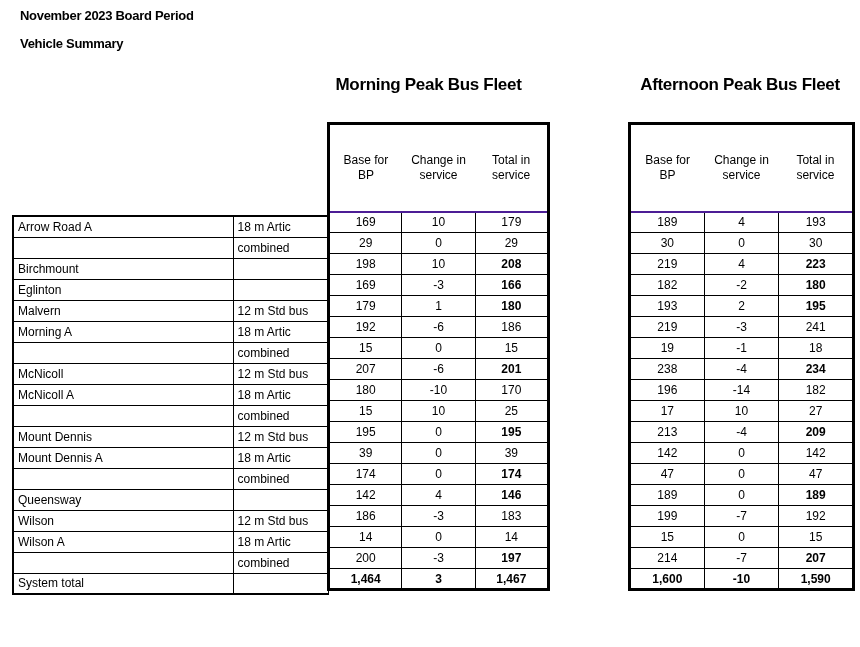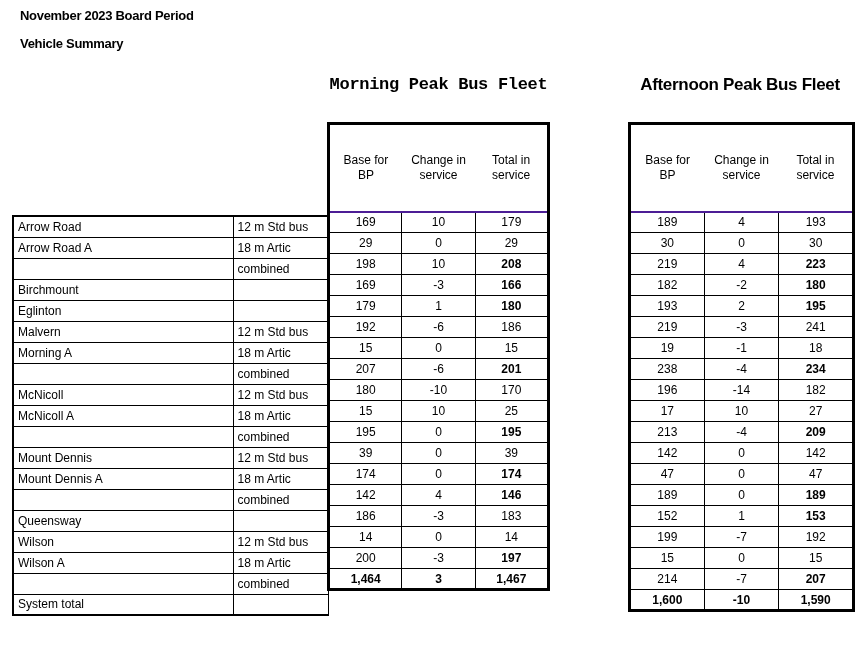--- a/index.html
+++ b/index.html
@@ -12,21 +12,21 @@
   .page-title {
     position: absolute; left: 20px; top: 2px;
     font-size: 13px; font-weight: bold; line-height: 28px;
     letter-spacing: -0.3px; white-space: nowrap;
   }
   .fleet-heading {
     position: absolute; top: 75px;
     font-size: 17px; font-weight: bold; text-align: center;
     letter-spacing: -0.3px; white-space: nowrap;
   }
-  #morning-heading { left: 322px; width: 233px; font-family: Liberation Mono, monospace; }
+  #morning-heading { left: 312px; width: 233px; }
   #afternoon-heading { left: 620px; width: 240px; }
 
   table { border-collapse: collapse; table-layout: fixed; }
 
   .labels-table {
     position: absolute; left: 12px; top: 215px; width: 315px;
     border: 2px solid #000; border-right: 0;
   }
   .labels-table td {
     border: 1px solid #000; height: 21px;
@@ -64,24 +64,20 @@
   <div class="fleet-heading" id="morning-heading">Morning Peak Bus Fleet</div>
 
   <div class="fleet-heading" id="afternoon-heading">Afternoon Peak Bus Fleet</div>
 
   <table class="labels-table">
     <colgroup>
       <col style="width:220px">
       <col style="width:95px">
     </colgroup>
     <tbody id="labels-body">
-        <tr>
-          <td>Arrow Road</td>
-          <td>12 m Std bus</td>
-        </tr>
         <tr>
           <td>Arrow Road A</td>
           <td>18 m Artic</td>
         </tr>
         <tr class="total">
           <td></td>
           <td>combined</td>
         </tr>
         <tr class="total">
           <td>Birchmount</td>
@@ -334,25 +330,20 @@
         <tr>
           <td>47</td>
           <td>0</td>
           <td class="total-col">47</td>
         </tr>
         <tr class="total">
           <td>189</td>
           <td>0</td>
           <td class="total-col">189</td>
         </tr>
-        <tr class="total">
-          <td>152</td>
-          <td>1</td>
-          <td class="total-col">153</td>
-        </tr>
         <tr>
           <td>199</td>
           <td>-7</td>
           <td class="total-col">192</td>
         </tr>
         <tr>
           <td>15</td>
           <td>0</td>
           <td class="total-col">15</td>
         </tr>

